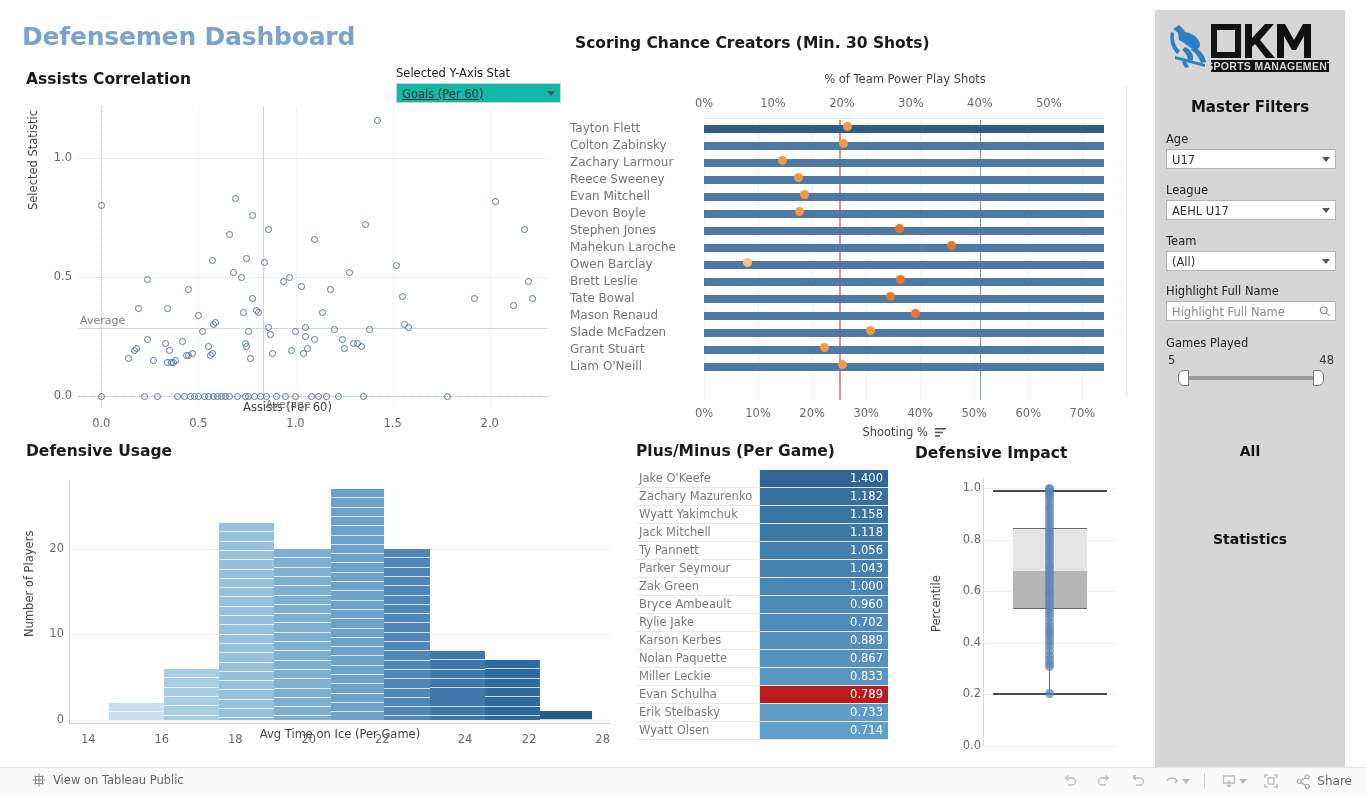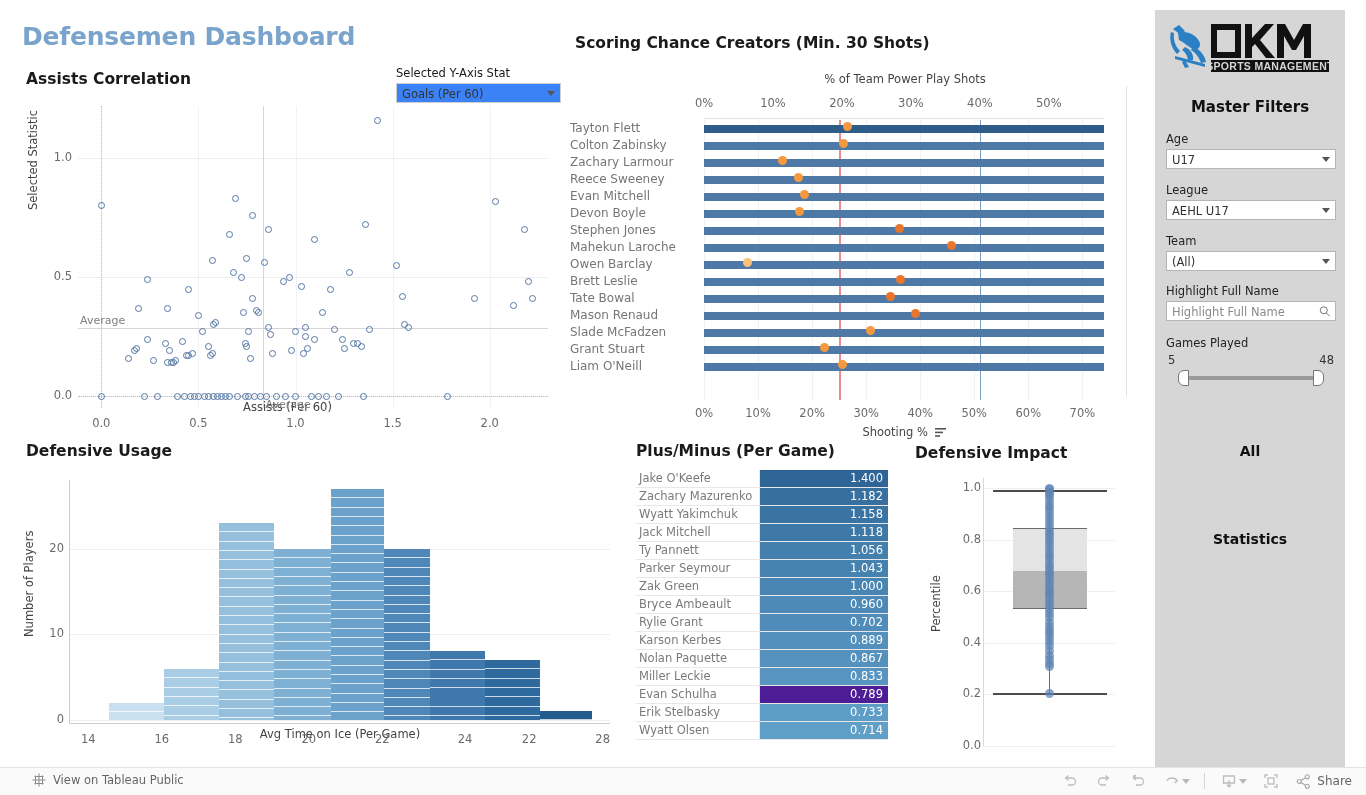--- a/index.html
+++ b/index.html
@@ -39,23 +39,23 @@
     position:absolute; left:26px; top:150px; font-size:11.5px; color:#444;
     transform:rotate(-90deg); transform-origin:left top; white-space:nowrap;
   }
   .sc-xlabel { position:absolute; left:0; top:340px; width:575px; text-align:center;
     font-size:11.5px; color:#444; }
 
   
   #ystat { position:absolute; left:396px; top:66px; width:165px; z-index:20; }
   #ystat .lbl { font-size:11.5px; color:#1a1a1a; margin-bottom:3px; }
   #ystat .sel {
-    position:relative; height:20px; background:#3b82f6; border:1px solid #cfcfcf;
+    position:relative; height:20px; background:#14b8a6; border:1px solid #cfcfcf;
     font-size:11.5px; color:#333; padding:2px 18px 0 5px; line-height:16px;
-    white-space:nowrap; overflow:hidden;
+    white-space:nowrap; overflow:hidden;text-decoration:underline;
   }
   #ystat .sel .caret {
     position:absolute; right:5px; top:7px;
     border-left:4px solid transparent; border-right:4px solid transparent;
     border-top:5px solid #555;
   }
 
   
   #bar-panel { position:absolute; left:570px; top:28px; width:580px; height:390px; }
   #bar-panel .panel-title { position:absolute; left:5px; top:6px; }
@@ -507,38 +507,38 @@
         </div>
         <div class="pm-row">
           <div class="pm-name">Zak Green</div>
           <div class="pm-val" style="background-color: rgb(72, 133, 179);">1.000</div>
         </div>
         <div class="pm-row">
           <div class="pm-name">Bryce Ambeault</div>
           <div class="pm-val" style="background-color: rgb(77, 138, 183);">0.960</div>
         </div>
         <div class="pm-row">
-          <div class="pm-name">Rylie Grant</div>
+          <div class="pm-name">Rylie Jake</div>
           <div class="pm-val" style="background-color: rgb(79, 140, 185);">0.702</div>
         </div>
         <div class="pm-row">
           <div class="pm-name">Karson Kerbes</div>
           <div class="pm-val" style="background-color: rgb(83, 144, 188);">0.889</div>
         </div>
         <div class="pm-row">
           <div class="pm-name">Nolan Paquette</div>
           <div class="pm-val" style="background-color: rgb(84, 146, 189);">0.867</div>
         </div>
         <div class="pm-row">
           <div class="pm-name">Miller Leckie</div>
           <div class="pm-val" style="background-color: rgb(87, 149, 192);">0.833</div>
         </div>
         <div class="pm-row">
           <div class="pm-name">Evan Schulha</div>
-          <div class="pm-val" style="background-color: #4c1d95;">0.789</div>
+          <div class="pm-val" style="background-color: #b91c1c;">0.789</div>
         </div>
         <div class="pm-row">
           <div class="pm-name">Erik Stelbasky</div>
           <div class="pm-val" style="background-color: rgb(94, 157, 198);">0.733</div>
         </div>
         <div class="pm-row">
           <div class="pm-name">Wyatt Olsen</div>
           <div class="pm-val" style="background-color: rgb(96, 159, 200);">0.714</div>
         </div>
       </div>

